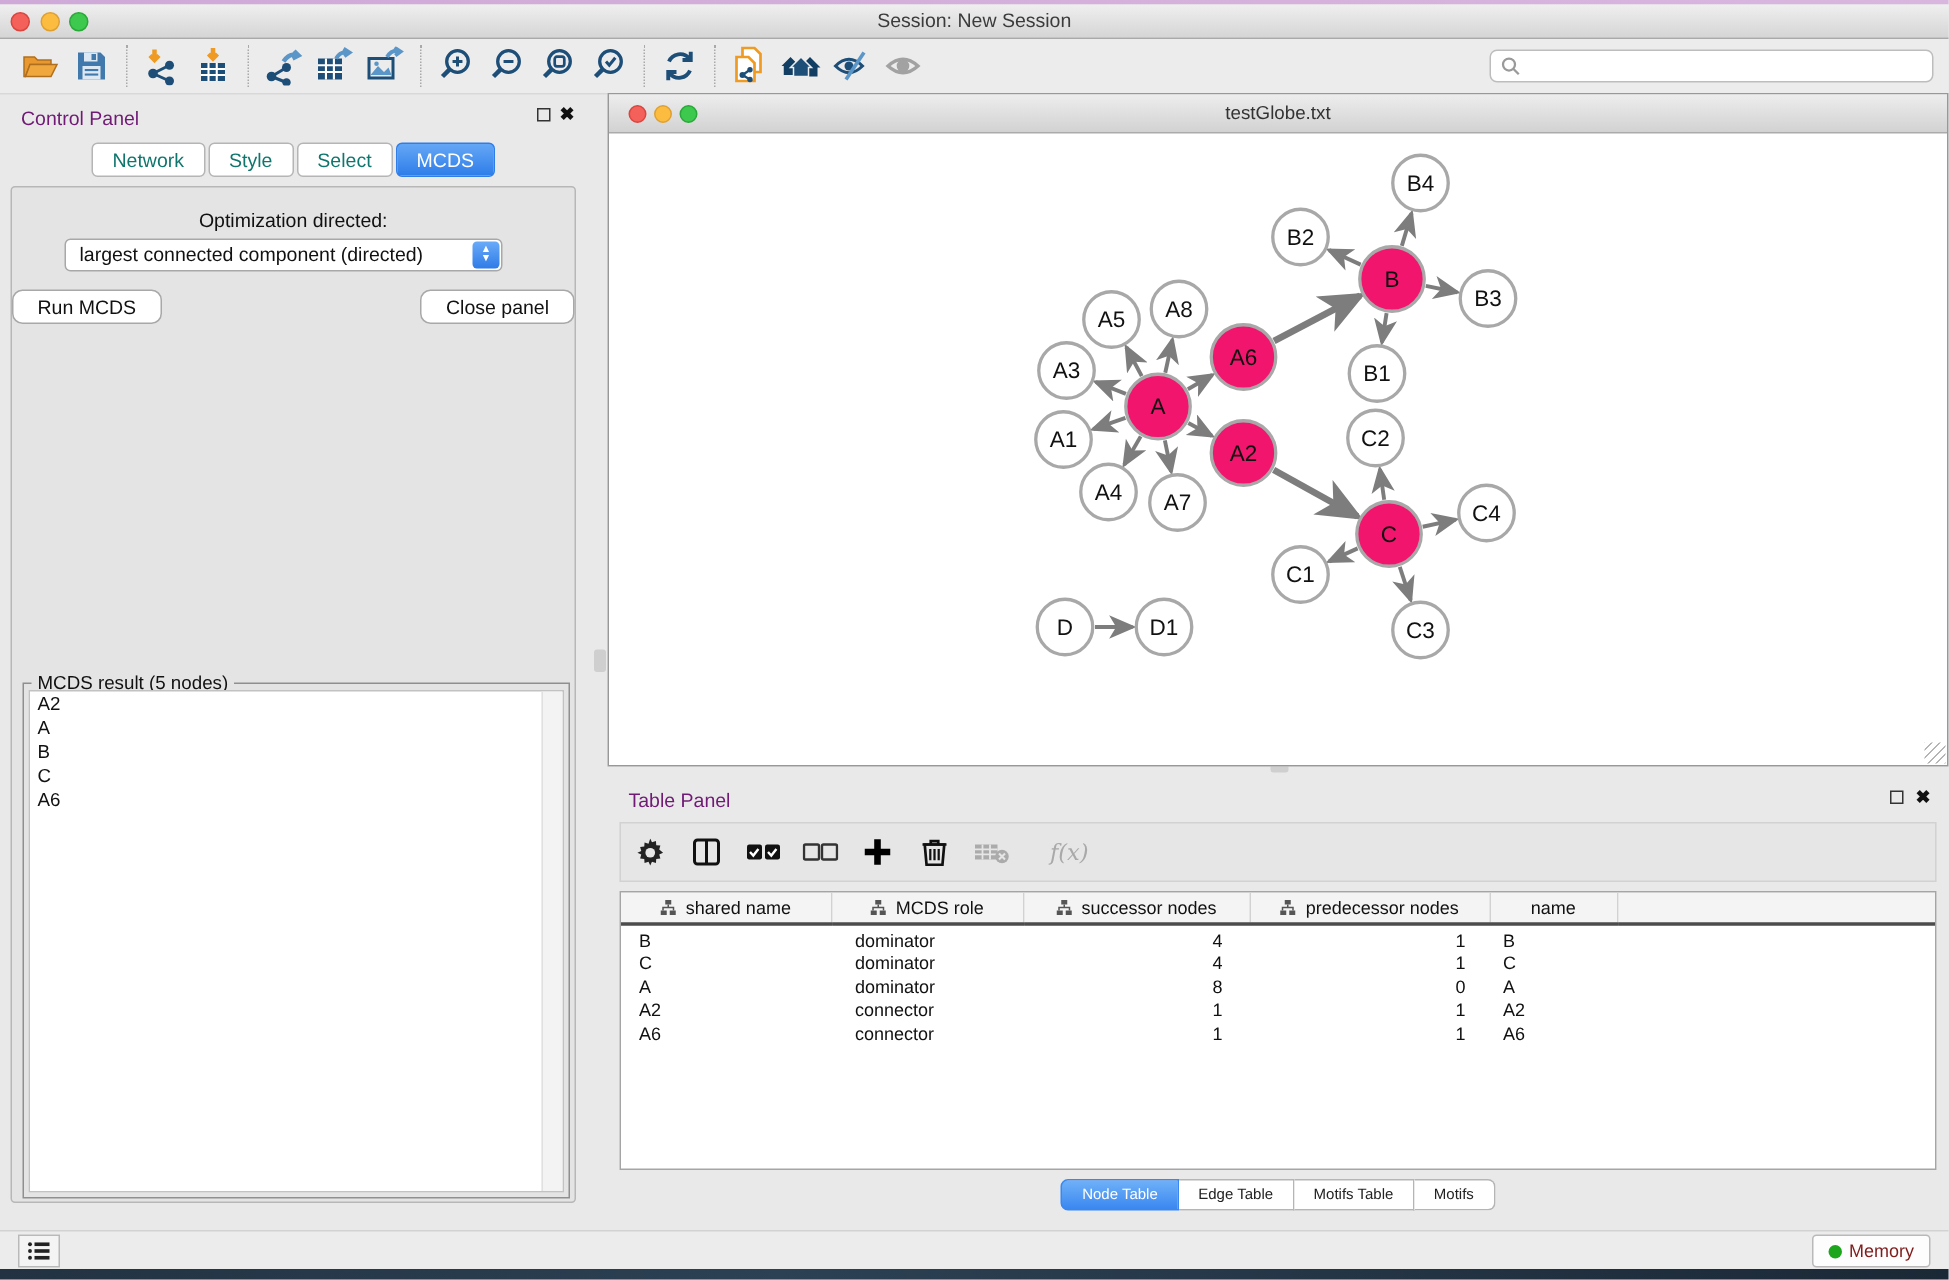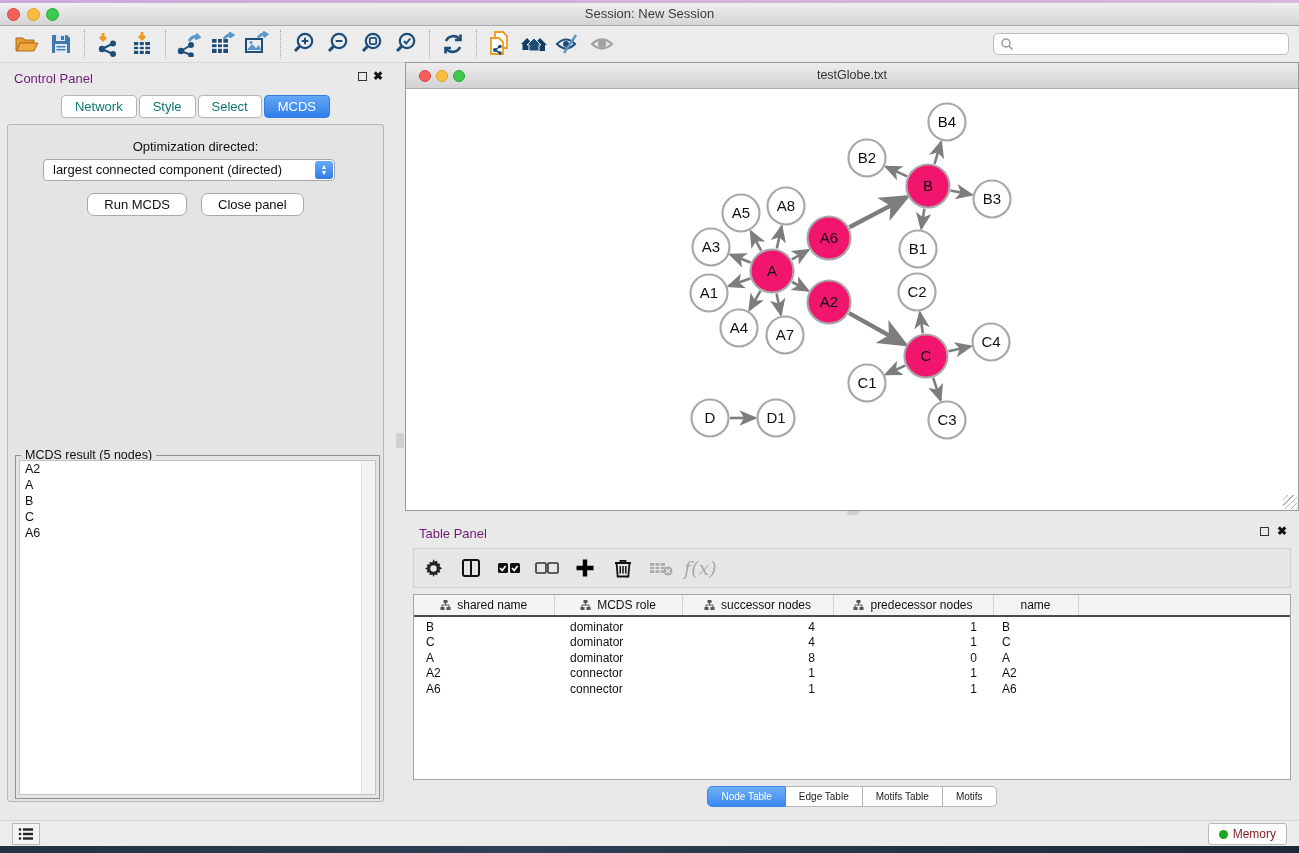--- a/index.html
+++ b/index.html
@@ -42,21 +42,21 @@
   #cp-content { position:absolute; left:7px; right:7px; top:59px; bottom:8px;
     border:1px solid #b7b7b7; border-radius:3px; background:#e4e4e4; }
   #opt-label { position:absolute; top:14px; width:100%; text-align:center; font-size:13px; color:#111; }
   #criterion { position:absolute; left:35px; top:34px; width:292px; height:22px; background:#fff;
     border:1px solid #a8a8a8; border-radius:4px; font-size:13px; color:#111;
     line-height:20px; padding-left:9px; }
   #criterion .stepper { position:absolute; right:1px; top:1px; width:18px; height:18px;
     background:linear-gradient(#6aabf8,#2f7ce8); border-radius:3px; color:#fff;
     display:flex; flex-direction:column; align-items:center; justify-content:center;
     font-size:7px; line-height:6px; }
-  .cp-btn-row { position:absolute; top:68px; width:100%; display:flex; justify-content:center; gap:14px; }
+  .cp-btn-row { position:absolute; top:68px; width:100%; display:flex; justify-content:space-between; gap:14px; }
   .cp-btn { background:#fff; border:1px solid #a8a8a8; border-radius:7px;
     font-size:13px; color:#111; padding:3px 16px; }
   #result-box { position:absolute; left:7px; right:3px; top:330px; height:344px;
     border:1px solid #8f8f8f; }
   #result-label { position:absolute; left:5px; top:-8px; background:#e4e4e4;
     padding:0 4px; font-size:12.5px; color:#111; }
   #result-list { position:absolute; left:3px; right:3px; top:4px; bottom:3px;
     background:#fff; border:1px solid #c2c2c2; overflow:hidden; }
   #result-scroll { position:absolute; right:0; top:0; bottom:0; width:14px;
     background:#f3f3f3; border-left:1px solid #e0e0e0; }
@@ -75,22 +75,22 @@
   #net-title { width:100%; text-align:center; font-size:12.5px; color:#333; line-height:25px; }
   #net-canvas { position:absolute; left:0; top:27px; width:892px; height:420px; background:#fff; }
   #net-resize { position:absolute; right:1px; bottom:1px; width:14px; height:14px;
     background:repeating-linear-gradient(135deg,transparent 0 3px,#b5b5b5 3px 4px); }
 
   
   #table-panel { left:405px; top:520px; width:894px; height:297px; }
   #tp-toolbar { position:absolute; left:8px; right:8px; top:28px; height:40px;
     background:#e6e6e6; border:1px solid #d2d2d2; display:flex; align-items:center; gap:0; }
   .tp-ic { width:38px; display:flex; align-items:center; justify-content:center; }
-  #fx-label { font-size:19px; font-style:italic; color:#a9a9a9;
-    font-family:"DejaVu Serif", serif; margin-left:4px; }
+  #fx-label { font-size:15px; font-style:italic; color:#a9a9a9;
+    font-family:"DejaVu Serif", serif; margin-left:20px; }
   #node-table { position:absolute; left:8px; right:8px; top:74px; height:186px;
     background:#fff; border:1px solid #a5a5a5; overflow:hidden; }
   table { border-collapse:collapse; width:100%; table-layout:fixed; }
   thead th { height:21px; background:#f4f4f4; font-weight:normal; font-size:12px; color:#111;
     border-right:1px solid #d2d2d2; border-bottom:2px solid #4c4c4c; text-align:center;
     white-space:nowrap; overflow:hidden; }
   thead th:last-child { border-right:none; }
   thead th .hdr-ic { display:inline-block; vertical-align:-1px; margin-right:6px; }
   tbody td { height:15.8px; font-size:12px; color:#111; white-space:nowrap; overflow:hidden; }
   tbody tr:first-child td { padding-top:3px; }

